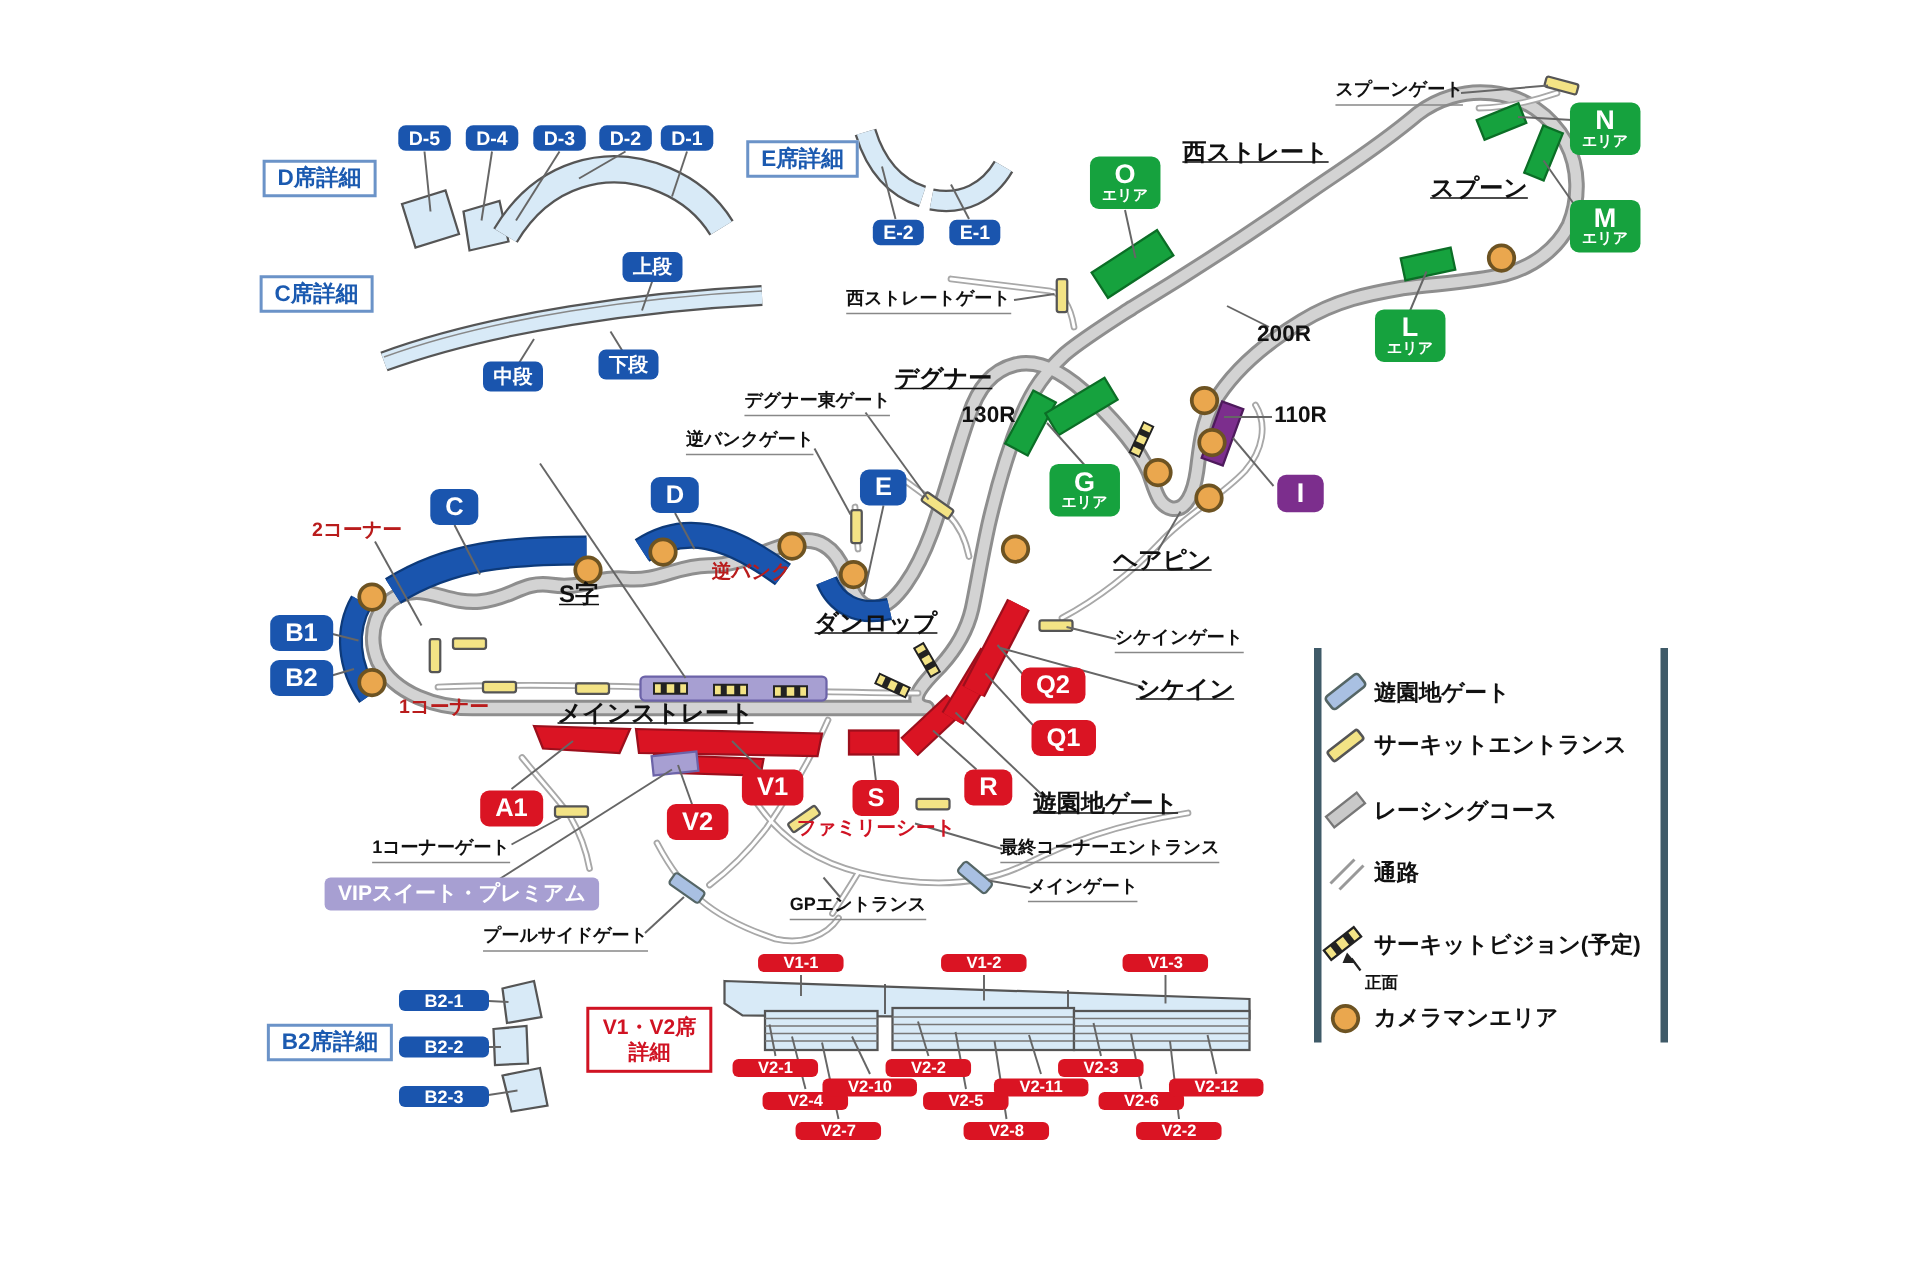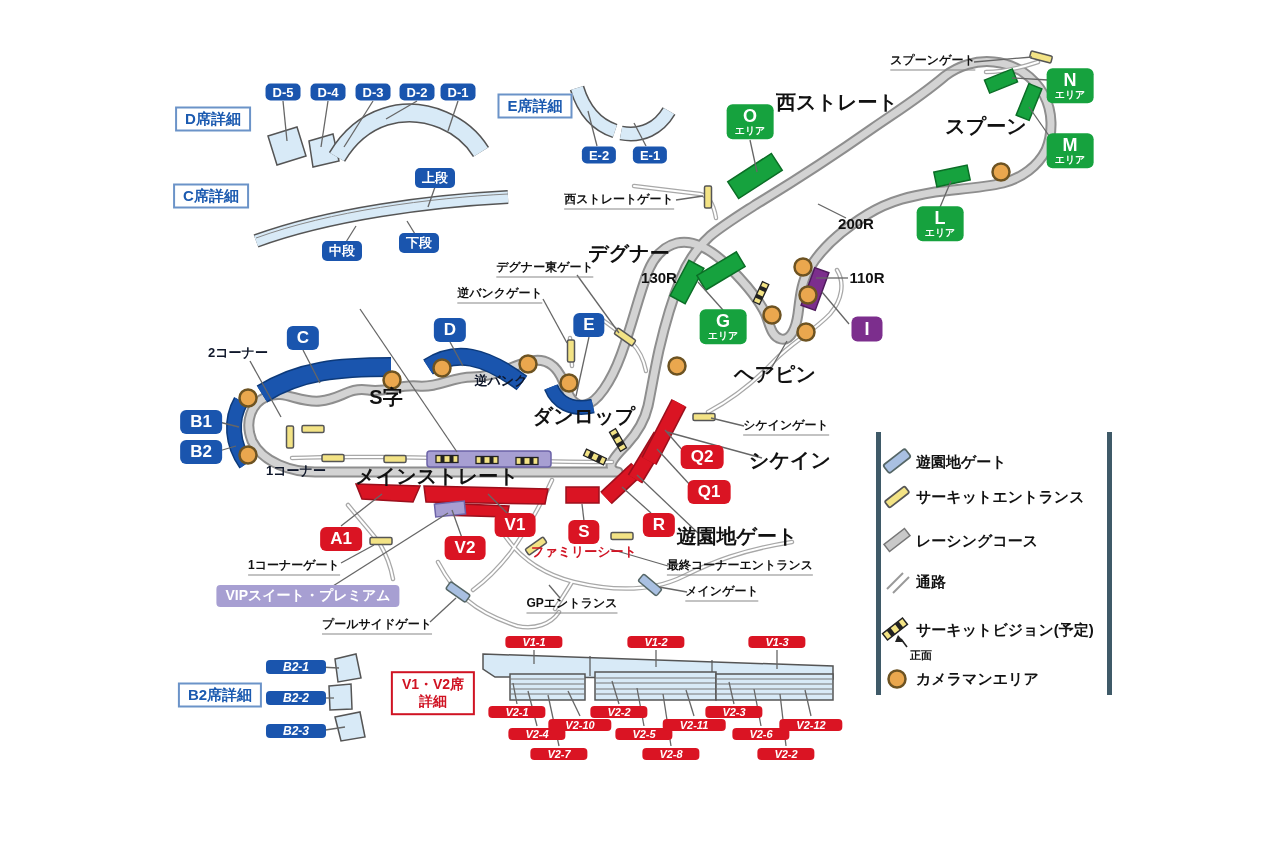--- a/index.html
+++ b/index.html
@@ -4,32 +4,32 @@
 <style>
   html,body{margin:0;padding:0;background:#fff;}
   #stage{position:relative;width:1280px;height:854px;background:#fff;overflow:hidden;
          font-family:"Liberation Sans","DejaVu Sans",sans-serif;}
   #map-svg{position:absolute;left:0;top:0;z-index:1;}
   .lbl{position:absolute;transform:translate(-50%,-50%);white-space:nowrap;font-weight:bold;z-index:3;}
   .lbl-l{position:absolute;transform:translate(0,-50%);white-space:nowrap;font-weight:bold;z-index:3;}
   .tag{color:#fff;border-radius:5px;padding:1px 7px;font-size:13px;}
   .tag-blue{background:#1a55ae;}
   .tag-red{background:#da1423;}
-  .tag-sm{font-size:11px;padding:0 17px;border-radius:4px;font-style:italic;}
+  .tag-sm{font-size:11px;padding:0 17px;border-radius:4px;}
   .tag-big{font-size:17px;padding:2px 10px;border-radius:6px;}
   .tag-green{background:#16a23e;color:#fff;text-align:center;line-height:1.05;padding:3px 8px;border-radius:6px;}
   .tag-green .ltr{font-size:18px;display:block;}
   .tag-green .sfx{font-size:10px;display:block;}
   .tag-purple{background:#7c2e8d;color:#fff;font-size:18px;padding:2px 13px;border-radius:6px;}
   .tag-lav{background:#a79fd2;color:#fff;font-size:14px;padding:2px 9px;border-radius:4px;}
   .boxd{background:#fff;border:2px solid #6b93c8;color:#1b5ab0;font-size:15px;padding:1px 8px;}
   .boxr{background:#fff;border:2px solid #d01323;color:#d01323;font-size:14px;padding:3px 9px;
         text-align:center;line-height:1.2;}
-  .tname{font-size:13px;color:#0f172a;}
-  .tname-lg{font-size:20px;color:#111;}
+  .tname{font-size:13px;color:#b91c1c;}
+  .tname-lg{font-size:16px;color:#111;text-decoration:underline;}
   .rnum{font-size:15px;color:#111;}
   .gname{font-size:12px;color:#111;border-bottom:1.5px solid #888;padding-bottom:1px;}
   .red-text{color:#d01323;font-size:13px;}
   .legend-text{font-size:15px;color:#111;}
   .legend-note{font-size:11px;color:#111;}
   #title{position:absolute;left:649px;top:797px;transform:translate(-50%,-50%);
          font-size:26px;font-weight:bold;color:#111;z-index:3;white-space:nowrap;}
 </style>
 </head>
 <body>

